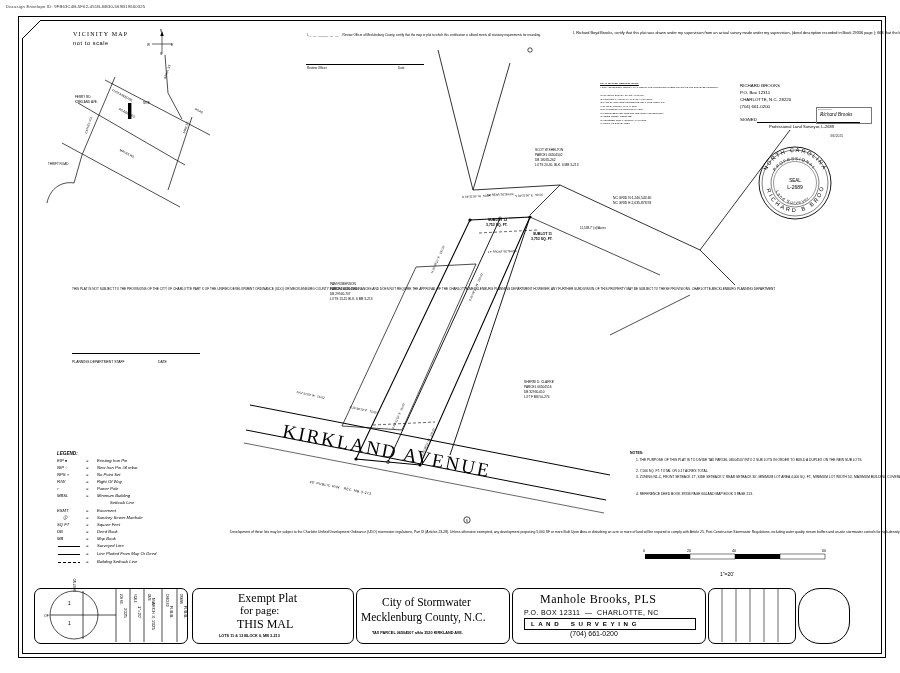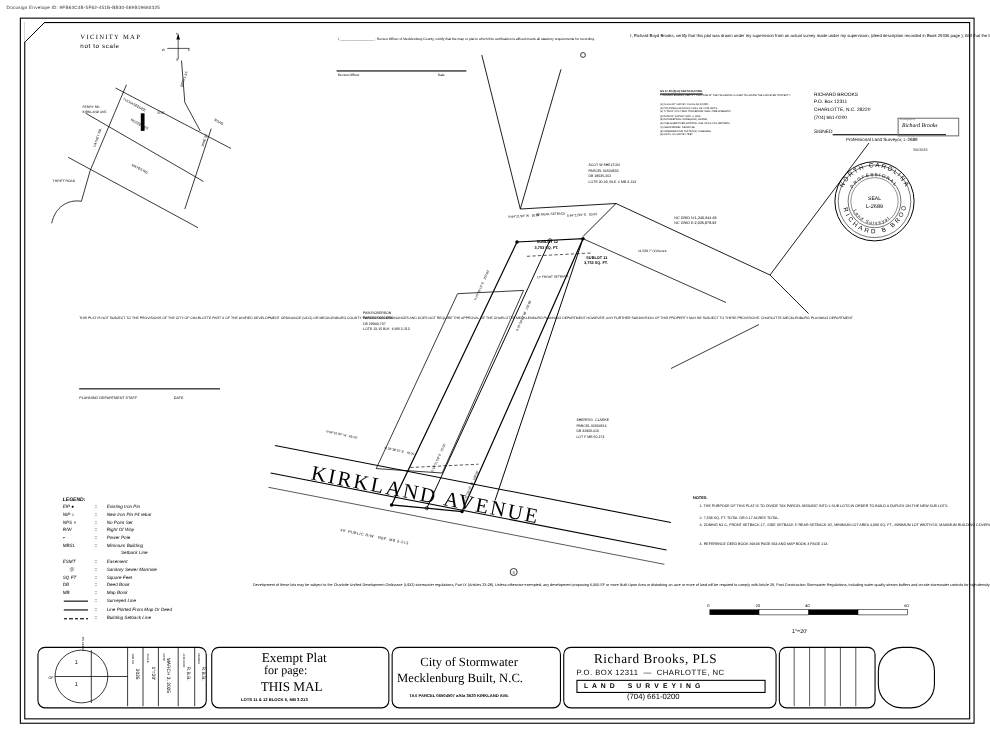--- a/index.html
+++ b/index.html
@@ -324,25 +324,25 @@
 <div class="t" style="left:188px;top:606px;font-size:4.4px;transform:rotate(90deg);transform-origin:0 0;">R.B.B.</div>
 
 <div class="tb" style="left:192px;top:588px;width:160px;height:54px;"></div>
 <div class="t serif" style="left:238px;top:591px;font-size:12px;">Exempt Plat</div>
 <div class="t serif" style="left:240px;top:604px;font-size:11px;">for page:</div>
 <div class="t serif" style="left:237px;top:617px;font-size:12px;">THIS MAL</div>
 <div class="t" style="left:219px;top:634px;font-size:3.8px;font-weight:bold;">LOTS 11 &amp; 12 BLOCK 6, MB 3-213</div>
 
 <div class="tb" style="left:356px;top:588px;width:152px;height:54px;"></div>
 <div class="t serif" style="left:382px;top:596px;font-size:11.5px;">City of Stormwater</div>
-<div class="t serif" style="left:361px;top:611px;font-size:11.5px;">Mecklenburg Built, N.C.</div>
+<div class="t serif" style="left:361px;top:611px;font-size:11.5px;">Mecklenburg County, N.C.</div>
 <div class="t" style="left:372px;top:631px;font-size:3.8px;font-weight:bold;">TAX PARCEL 06504507 a/k/a 3520 KIRKLAND AVE.</div>
 
 <div class="tb" style="left:512px;top:588px;width:192px;height:54px;"></div>
-<div class="t serif" style="left:540px;top:592px;font-size:12px;letter-spacing:.5px;">Richard Brooks, PLS</div>
+<div class="t serif" style="left:540px;top:592px;font-size:12px;letter-spacing:.5px;">Manhole Brooks, PLS</div>
 <div class="t" style="left:524px;top:609px;font-size:7px;letter-spacing:.4px;">P.O. BOX 12311  —  CHARLOTTE, NC</div>
 <div class="box" style="left:524px;top:618px;width:170px;height:10px;border:1px solid #000;"></div>
 <div class="t" style="left:531px;top:620px;font-size:6.2px;font-weight:bold;letter-spacing:1px;">L A N D    S U R V E Y I N G</div>
 <div class="t" style="left:570px;top:630px;font-size:7px;">(704) 661-0200</div>
 
 <div class="tb" style="left:708px;top:588px;width:86px;height:54px;"></div>
 <svg width="86" height="54" style="left:708px;top:588px;">
   <line x1="14" y1="0" x2="14" y2="54" stroke="#000" stroke-width=".6"></line>
   <line x1="28" y1="0" x2="28" y2="54" stroke="#000" stroke-width=".6"></line>
   <line x1="42" y1="0" x2="42" y2="54" stroke="#000" stroke-width=".6"></line>

